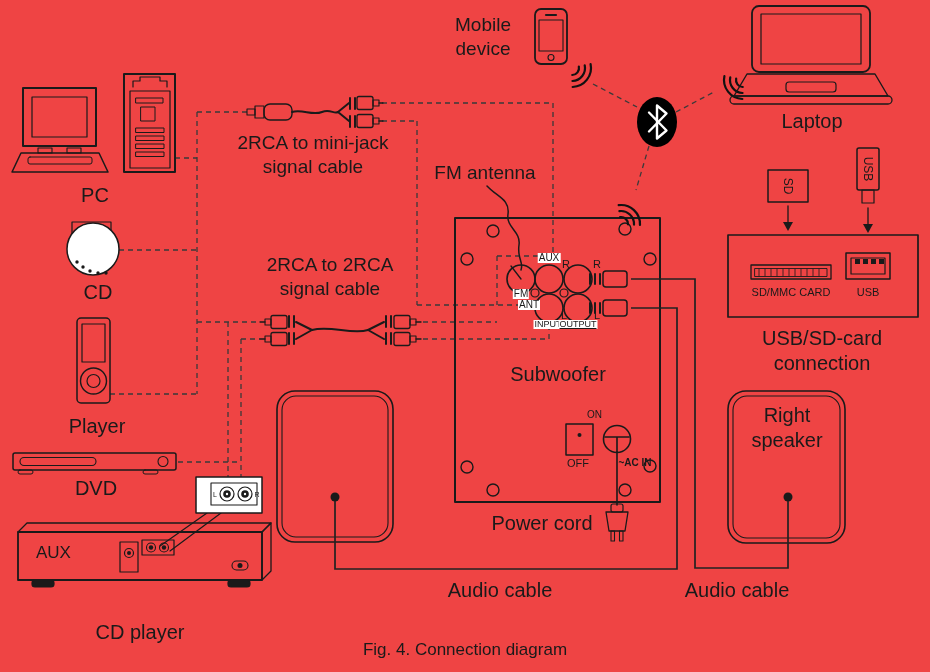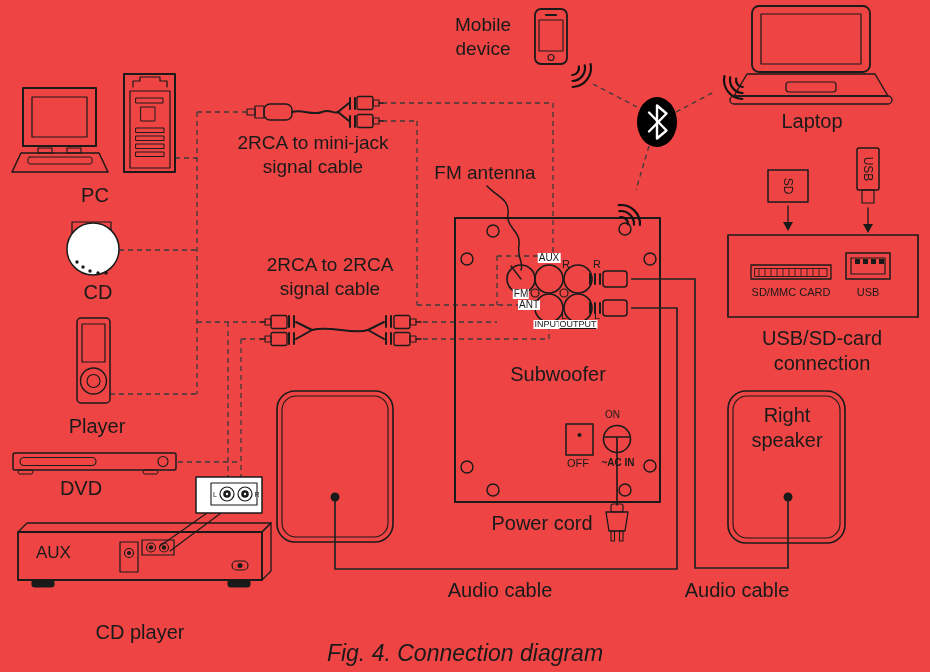--- a/index.html
+++ b/index.html
@@ -6,24 +6,24 @@
   #stage{position:relative;width:930px;height:672px;background:#ef4444;overflow:hidden;
          font-family:"Liberation Sans",sans-serif;color:#1a1a1a;}
   #art{position:absolute;left:0;top:0;}
   .lbl{position:absolute;transform:translateX(-50%);text-align:center;
        font-size:20px;line-height:1.25;color:#1a1a1a;white-space:nowrap;}
   .wrap{white-space:normal;}
   .left{transform:none;text-align:left;}
   .tiny{font-size:10px;line-height:1;}
   .bgw{background:#fff;padding:0 1px;}
   .rot{transform:translate(-50%,-50%) rotate(90deg);font-size:12px;line-height:1;}
-  .caption{font-style:italic;font-size:23px;}
+  .caption{font-size:17px;}
   .fs19{font-size:19px;} .fs17{font-size:17px;} .fs11{font-size:11px;line-height:1;}
   .fs9{font-size:9px;line-height:1;} .fs7{font-size:7px;line-height:1;}
-  .w600{font-weight:600;}
+  .w600{font-weight:600;margin-left:17px;}
   svg *{vector-effect:none;}
   .s{fill:none;stroke:#1a1a1a;stroke-width:1.5;stroke-linejoin:round;stroke-linecap:round;}
   .dashed{fill:none;stroke:#3a3a3a;stroke-width:1.3;stroke-dasharray:5 4;}
   .wire{fill:none;stroke:#222;stroke-width:1.7;stroke-linejoin:miter;}
 </style>
 </head>
 <body>
 
 <div id="stage">
 <svg id="art" width="930" height="672" viewBox="0 0 930 672">
@@ -283,21 +283,21 @@
           <rect x="879" y="259" width="5" height="5"></rect>
     </g>
   </g>
 </svg>
 
 <div class="lbl wrap" style="left:483px;top:13px;width:80px;font-size:19px;">Mobile device</div>
 <div class="lbl" style="left:812px;top:109px;">Laptop</div>
 <div class="lbl" style="left:95px;top:183px;">PC</div>
 <div class="lbl" style="left:98px;top:280px;">CD</div>
 <div class="lbl" style="left:97px;top:414px;">Player</div>
-<div class="lbl" style="left:81px;top:476px;">DVD</div>
+<div class="lbl" style="left:96px;top:476px;">DVD</div>
 <div class="lbl" style="left:140px;top:620px;text-align:center;">CD player</div>
 <div class="lbl left fs17" style="left:36px;top:542px;">AUX</div>
 <div class="lbl wrap fs19" style="left:313px;top:131px;width:180px;">2RCA to mini-jack signal cable</div>
 <div class="lbl wrap fs19" style="left:330px;top:253px;width:145px;">2RCA to 2RCA signal cable</div>
 <div class="lbl fs19" style="left:485px;top:161px;">FM antenna</div>
 <div class="lbl" style="left:558px;top:362px;">Subwoofer</div>
 <div class="lbl" style="left:542px;top:511px;">Power cord</div>
 <div class="lbl wrap" style="left:787px;top:403px;width:90px;">Right speaker</div>
 <div class="lbl" style="left:500px;top:578px;">Audio cable</div>
 <div class="lbl" style="left:737px;top:578px;">Audio cable</div>
@@ -309,21 +309,21 @@
 
 <div class="lbl tiny bgw" style="left:549px;top:253px;">AUX</div>
 <div class="lbl fs11" style="left:566px;top:259px;">R</div>
 <div class="lbl fs11" style="left:597px;top:259px;">R</div>
 <div class="lbl fs11" style="left:564px;top:310px;">L</div>
 <div class="lbl fs11" style="left:597px;top:310px;">L</div>
 <div class="lbl tiny bgw" style="left:521px;top:289px;">FM</div>
 <div class="lbl tiny bgw" style="left:529px;top:300px;text-align:right;">ANT</div>
 <div class="lbl fs9 bgw" style="left:548px;top:320px;">INPUT</div>
 <div class="lbl fs9 bgw" style="left:578px;top:320px;text-decoration:underline;">OUTPUT</div>
-<div class="lbl tiny" style="left:597px;top:410px;padding-left:31px;">ON</div>
+<div class="lbl tiny" style="left:579px;top:410px;padding-left:31px;">ON</div>
 <div class="lbl fs11" style="left:578px;top:458px;">OFF</div>
 <div class="lbl tiny w600" style="left:618px;top:458px;">~AC IN</div>
 
 <div class="lbl fs7" style="left:215px;top:491px;">L</div>
 <div class="lbl fs7" style="left:257px;top:491px;">R</div>
 
 <div class="lbl caption" style="left:465px;top:639px;">Fig. 4. Connection diagram</div>
 </div>
 
 </body></html>

